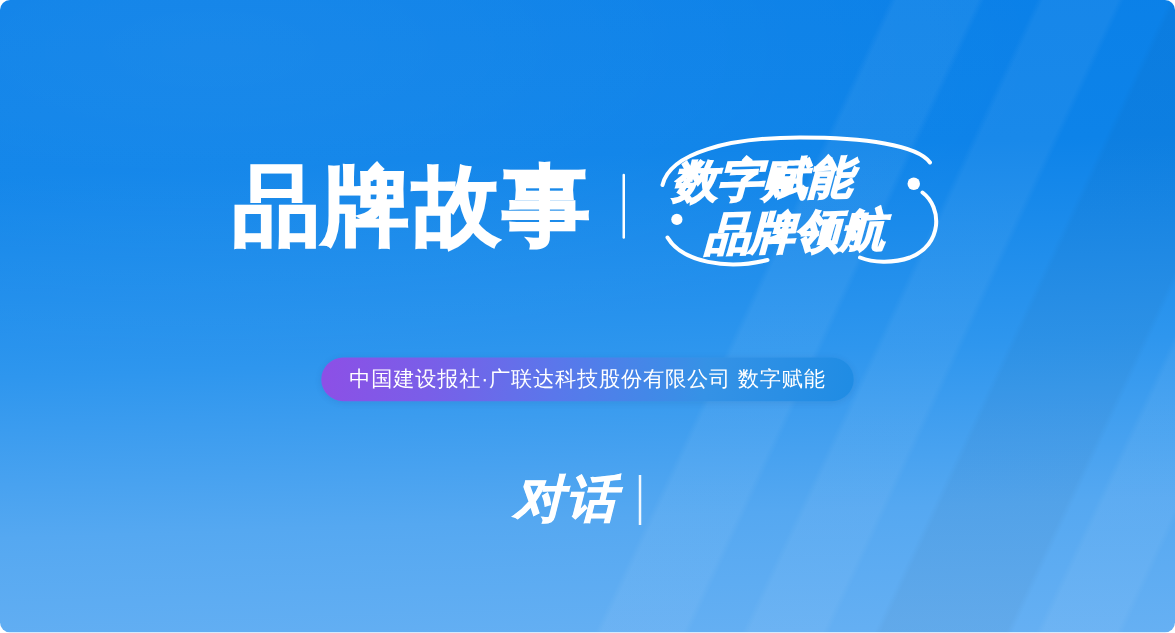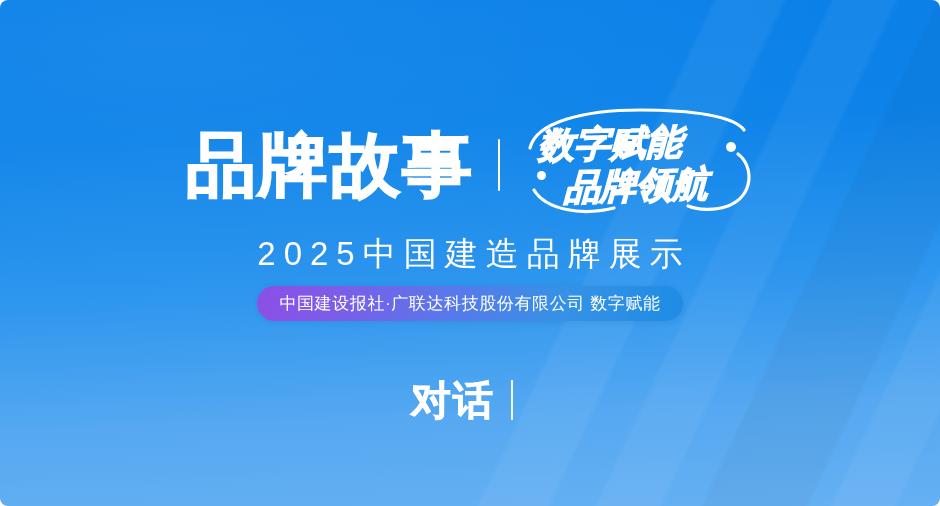--- a/index.html
+++ b/index.html
@@ -178,20 +178,21 @@
   
   .guest-row {
     position: absolute;
     left: 0;
     right: 0;
     top: 372px;
     height: 56px;
     display: flex;
     align-items: center;
     justify-content: center;
+    font-style: italic;
   }
   .guest-label {
     font-family: "Liberation Sans", "DejaVu Sans", sans-serif;
     font-size: 40px;
     line-height: 1;
     font-weight: 700;
     color: #ffffff;
     letter-spacing: 2px;
     white-space: nowrap;
     -webkit-text-stroke: 0.8px #ffffff;
@@ -254,21 +255,20 @@
       <div class="logo-text-wrap">
         <div class="logo-line logo-line-1">数字赋能</div>
         <div class="logo-line logo-line-2">品牌领航</div>
         <span class="logo-dot logo-dot-a"></span>
         <span class="logo-dot logo-dot-b"></span>
       </div>
 
     </div>
   </div>
 
-  <div class="sub-title">2025中国建造品牌展示</div>
 
   <div class="pill-row">
     <div class="pill">中国建设报社·广联达科技股份有限公司 数字赋能</div>
   </div>
 
   <div class="guest-row">
     <div class="guest-label">对话</div>
     <div class="guest-divider"></div>
   </div>
 

